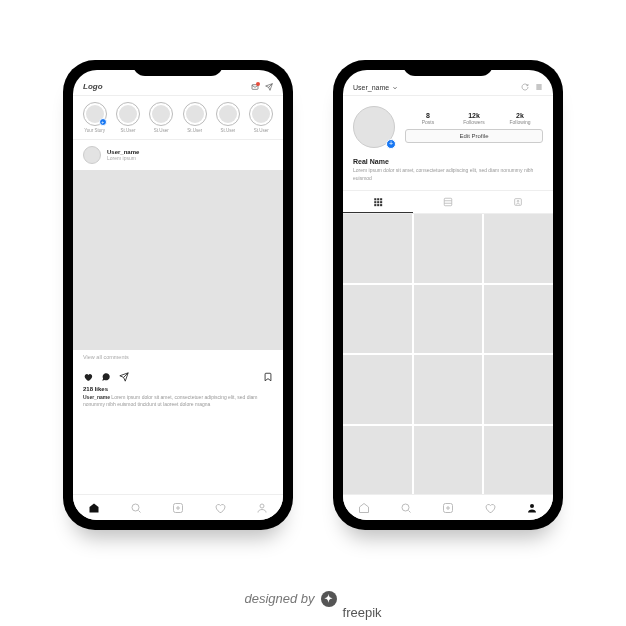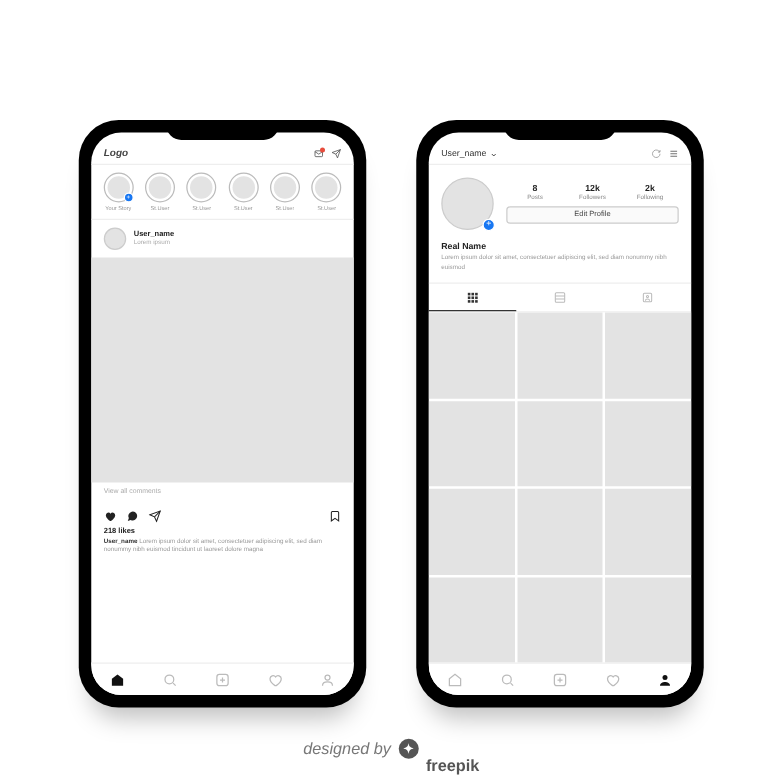--- a/index.html
+++ b/index.html
@@ -8,21 +8,21 @@
     background: #fff;
     width: 626px;
     height: 626px;
     position: relative;
     overflow: hidden;
   }
   .stage {
     display: flex;
     justify-content: center;
     gap: 40px;
-    padding-top: 96px;
+    padding-top: 60px;
   }
   .phone {
     width: 230px;
     height: 470px;
     background: #000;
     border-radius: 32px;
     padding: 10px;
     position: relative;
     box-shadow: 0 18px 20px -10px rgba(0,0,0,0.25);
   }
@@ -210,21 +210,21 @@
     display:flex;
     align-items:center;
     justify-content:center;
     gap:6px;
   }
   .fp-logo {
     width:16px; height:16px; border-radius:50%;
     background:#555; display:inline-flex; align-items:center; justify-content:center;
     color:#fff; font-style:normal; font-size:10px; font-weight:700;
   }
-  .fp-word { font-weight:700; font-style:normal; color:#555;margin-top:28px; }
+  .fp-word { font-weight:400; font-style:normal; color:#555;margin-top:28px; }
 </style>
 </head>
 <body>
 
 <div class="stage">
 
   <div class="phone">
     <div class="notch"></div>
     <div class="screen">
 

